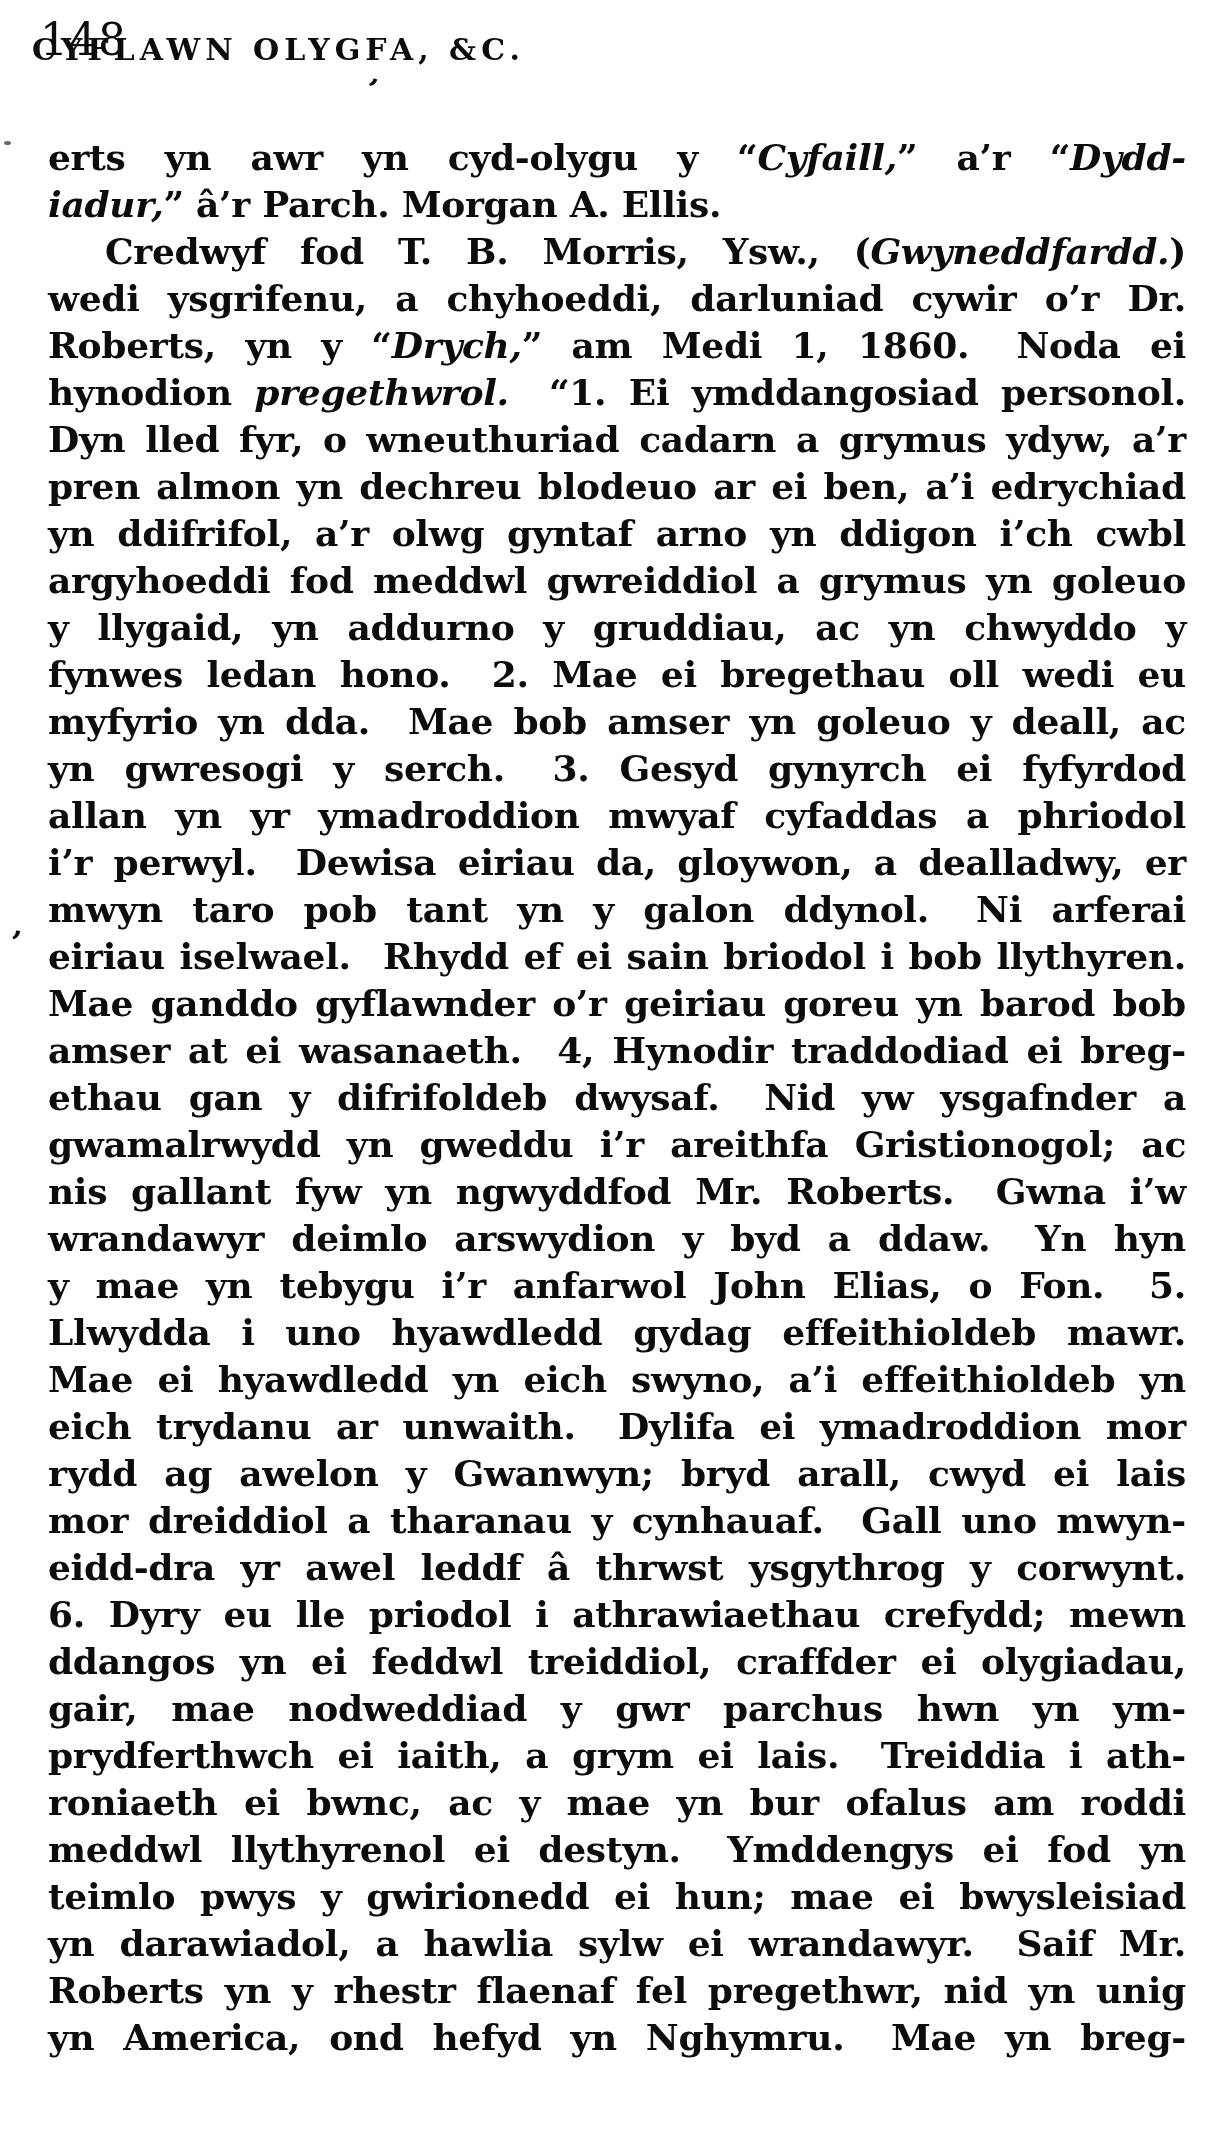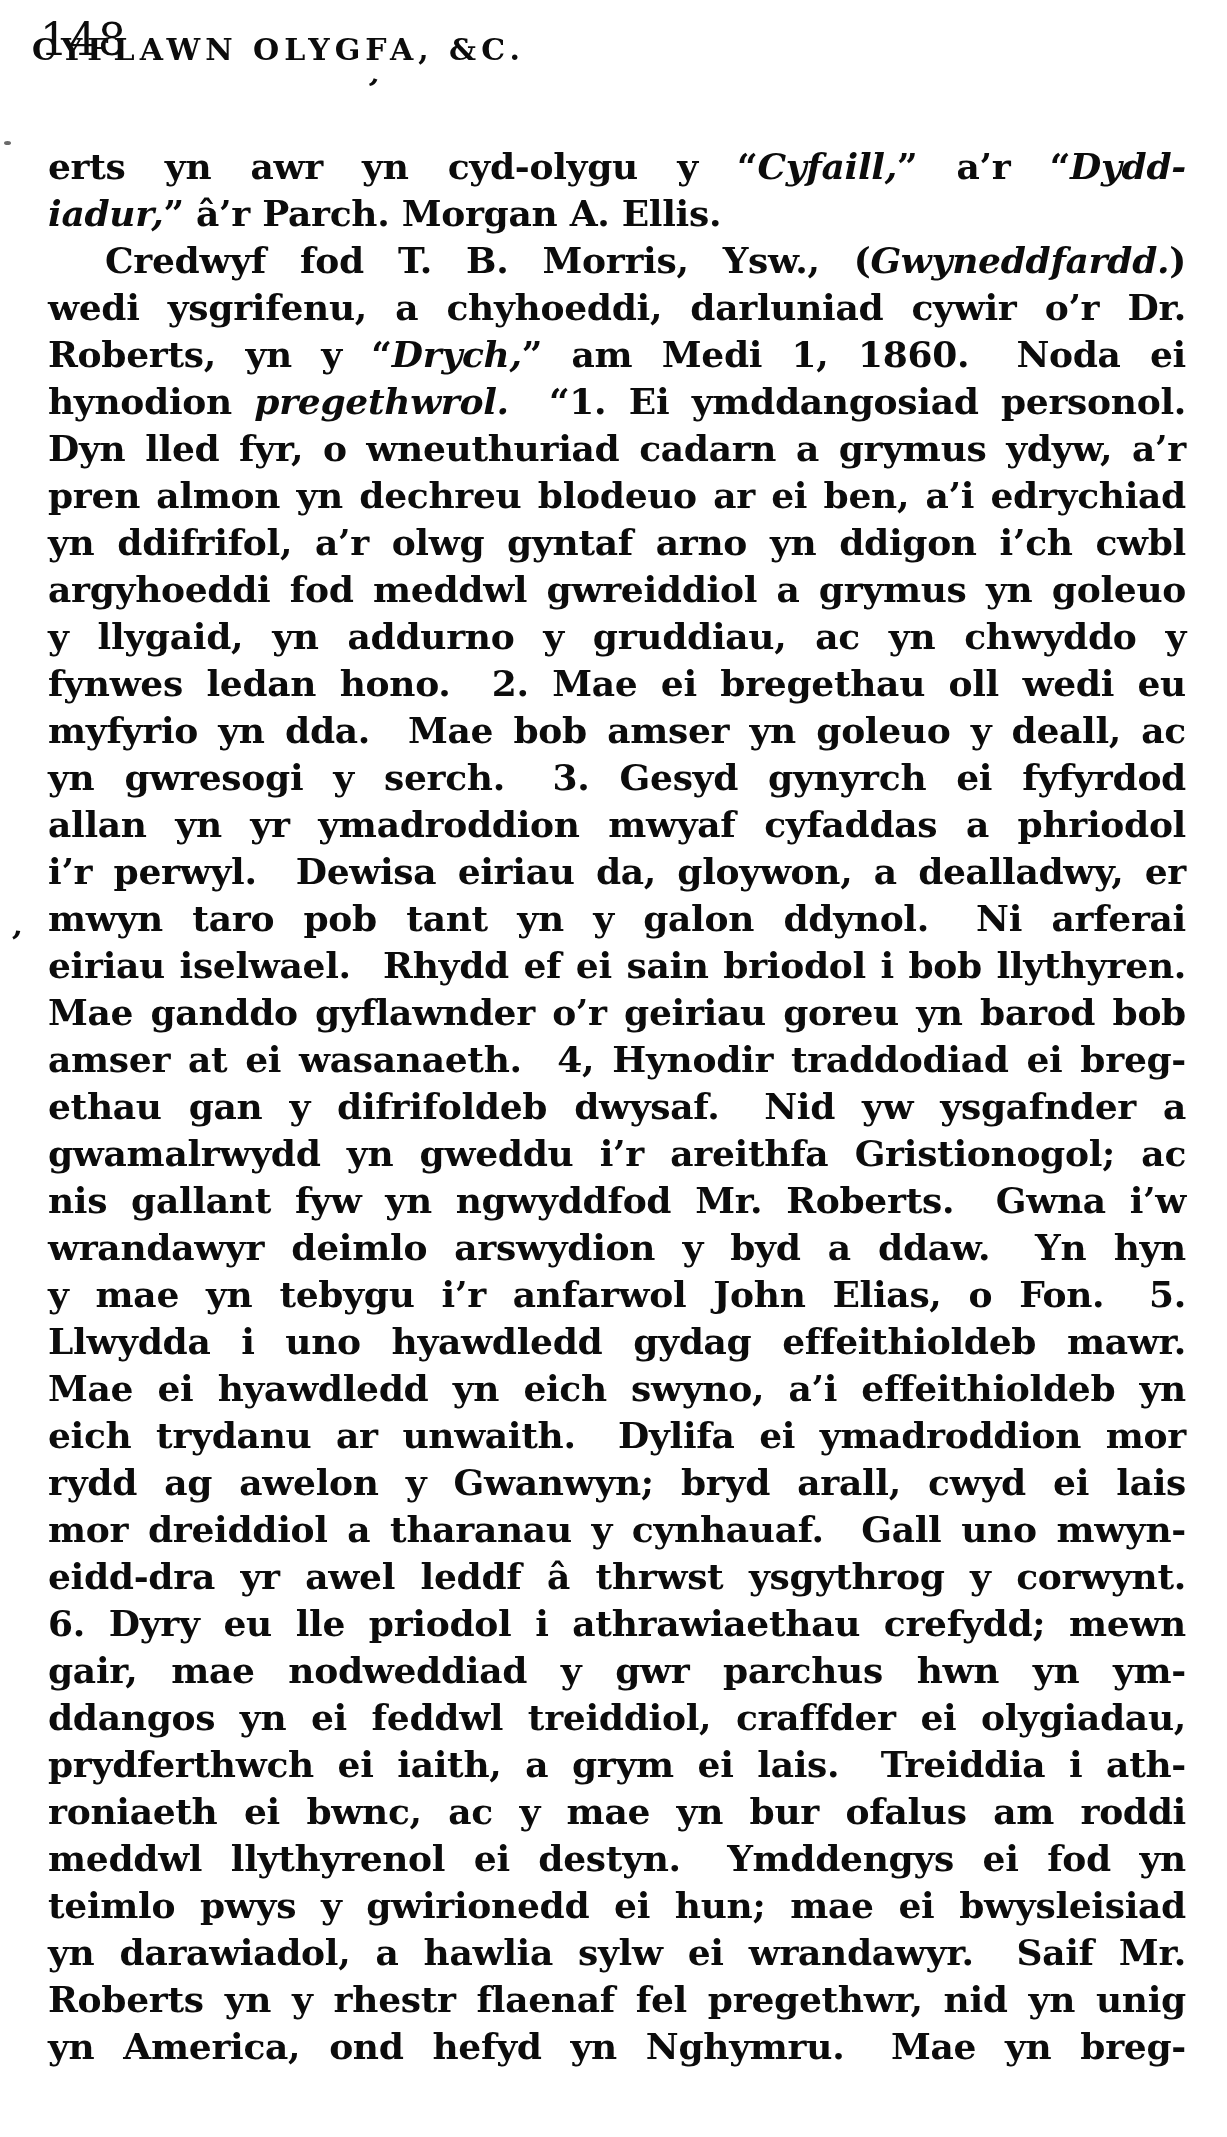--- a/index.html
+++ b/index.html
@@ -57,21 +57,20 @@
     width: 7px;
     height: 4px;
     background: #6a6a6a;
     border-radius: 50%;
   }
   .page-body {
     position: absolute;
     left: 48px;
     top: 134px;
     width: 1138px;
-    margin-top: 9px;
   }
   .line {
     height: 47px;
     line-height: 47px;
     font-size: 36px;
     font-weight: bold;
     letter-spacing: -0.3px;
     white-space: pre-wrap;
     text-align: justify;
     text-align-last: justify;
@@ -123,22 +122,22 @@
     <div class="line"><span>nis gallant fyw yn ngwyddfod Mr. Roberts.  Gwna i’w</span></div>
     <div class="line"><span>wrandawyr deimlo arswydion y byd a ddaw.  Yn hyn</span></div>
     <div class="line"><span>y mae yn tebygu i’r anfarwol John Elias, o Fon.  5.</span></div>
     <div class="line"><span>Llwydda i uno hyawdledd gydag effeithioldeb mawr.</span></div>
     <div class="line"><span>Mae ei hyawdledd yn eich swyno, a’i effeithioldeb yn</span></div>
     <div class="line"><span>eich trydanu ar unwaith.  Dylifa ei ymadroddion mor</span></div>
     <div class="line"><span>rydd ag awelon y Gwanwyn; bryd arall, cwyd ei lais</span></div>
     <div class="line"><span>mor dreiddiol a tharanau y cynhauaf.  Gall uno mwyn-</span></div>
     <div class="line"><span>eidd-dra yr awel leddf â thrwst ysgythrog y corwynt.</span></div>
     <div class="line"><span>6. Dyry eu lle priodol i athrawiaethau crefydd; mewn</span></div>
+    <div class="line"><span>ddangos yn ei feddwl treiddiol, craffder ei olygiadau,</span></div>
     <div class="line"><span>gair, mae nodweddiad y gwr parchus hwn yn ym-</span></div>
-    <div class="line"><span>ddangos yn ei feddwl treiddiol, craffder ei olygiadau,</span></div>
     <div class="line"><span>prydferthwch ei iaith, a grym ei lais.  Treiddia i ath-</span></div>
     <div class="line"><span>roniaeth ei bwnc, ac y mae yn bur ofalus am roddi</span></div>
     <div class="line"><span>meddwl llythyrenol ei destyn.  Ymddengys ei fod yn</span></div>
     <div class="line"><span>teimlo pwys y gwirionedd ei hun; mae ei bwysleisiad</span></div>
     <div class="line"><span>yn darawiadol, a hawlia sylw ei wrandawyr.  Saif Mr.</span></div>
     <div class="line"><span>Roberts yn y rhestr flaenaf fel pregethwr, nid yn unig</span></div>
     <div class="line"><span>yn America, ond hefyd yn Nghymru.  Mae yn breg-</span></div>
   </div>
 
 </body></html>

